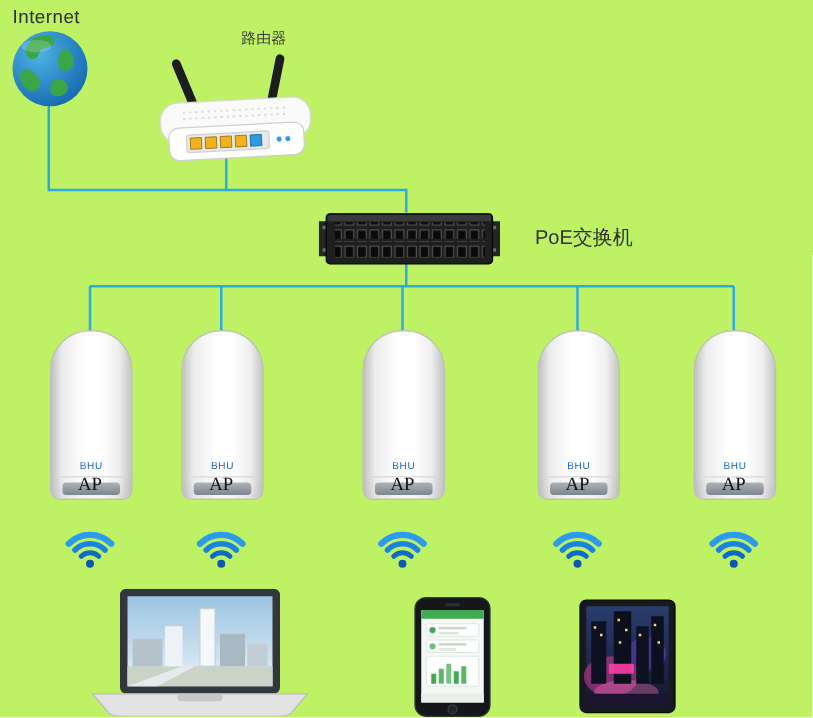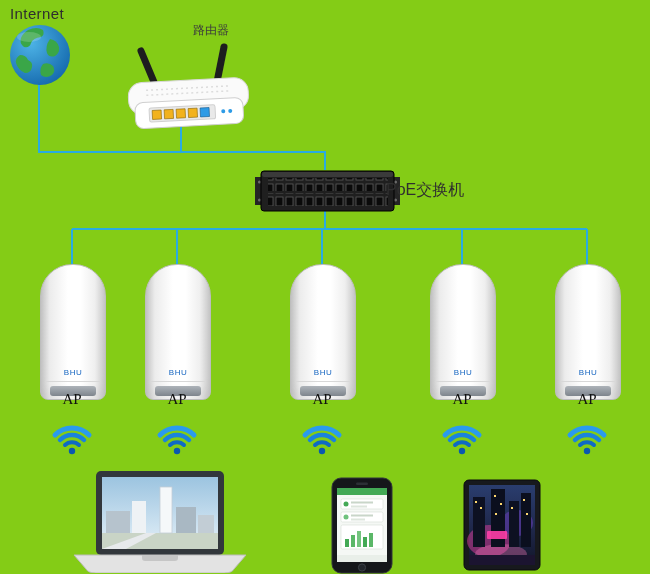--- a/index.html
+++ b/index.html
@@ -1,37 +1,37 @@
 <!DOCTYPE html>
 <html><head>
 <meta charset="utf-8">
 <style>
   html,body{margin:0;padding:0;background:#fff;}
-  .canvas{position:relative;width:650px;height:574px;background:#84cc16;overflow:hidden;
+  .canvas{position:relative;width:650px;height:574px;background:#bef264;overflow:hidden;
           font-family:"Liberation Sans","DejaVu Sans",sans-serif;}
   .abs{position:absolute;}
   .label{position:absolute;color:#333;white-space:nowrap;}
   .internet-label{left:10px;top:5px;font-size:15px;letter-spacing:.4px;color:#2e2e2e;}
   .router-label{left:193px;top:22px;font-size:12px;color:#3d3d3d;}
-  .switch-label{left:386px;top:180px;font-size:16px;color:#2f2f2f;}
+  .switch-label{left:428px;top:180px;font-size:16px;color:#2f2f2f;}
   .station-label{left:272px;top:238px;font-size:18px;color:#3b3b3b;word-spacing:6px;}
   .lines{position:absolute;left:0;top:0;width:650px;height:574px;}
   .lines polyline,.lines line{fill:none;stroke:#29abe2;stroke-width:2;}
 
   
   .ap{position:absolute;top:264px;width:64px;height:134px;
       background:linear-gradient(90deg,#c6c6c6 0%,#ececec 14%,#ffffff 42%,#ffffff 62%,#efefef 84%,#c9c9c9 100%);
       border:1px solid #bdbdbd;border-radius:32px 32px 8px 8px;
       box-shadow:inset 0 -8px 10px rgba(0,0,0,.05);}
   .ap .logo{position:absolute;left:50%;transform:translateX(-50%);bottom:22px;
       font-size:8px;font-weight:normal;color:#1565c0;letter-spacing:.5px;}
   .ap .seam{position:absolute;left:5px;right:5px;bottom:17px;height:1px;background:#d8d8d8;}
   .ap .base{position:absolute;left:9px;right:9px;bottom:3px;height:10px;
       background:linear-gradient(#adb3b9,#7e858d);border-radius:3px;}
-  .ap-label{position:absolute;top:391px;width:40px;text-align:center;
+  .ap-label{position:absolute;top:380px;width:40px;text-align:center;
       font-family:"Liberation Serif","DejaVu Serif",serif;font-size:15px;color:#111;}
   .wifi{position:absolute;top:419px;width:46px;height:36px;}
 </style>
 </head>
 <body>
 
 <div class="canvas">
 
   <svg class="lines" viewBox="0 0 650 574" aria-hidden="true">
     <polyline points="39,84 39,152 325,152 325,170"></polyline>

